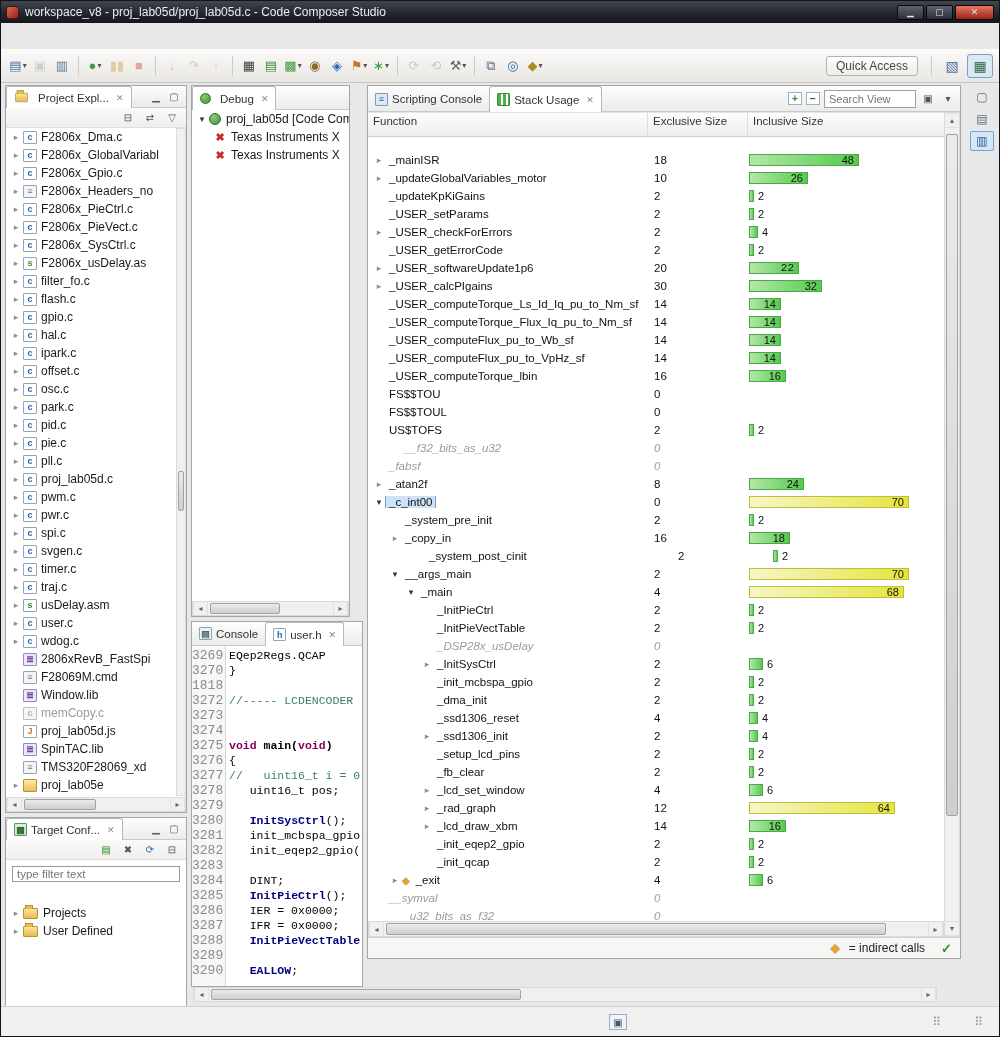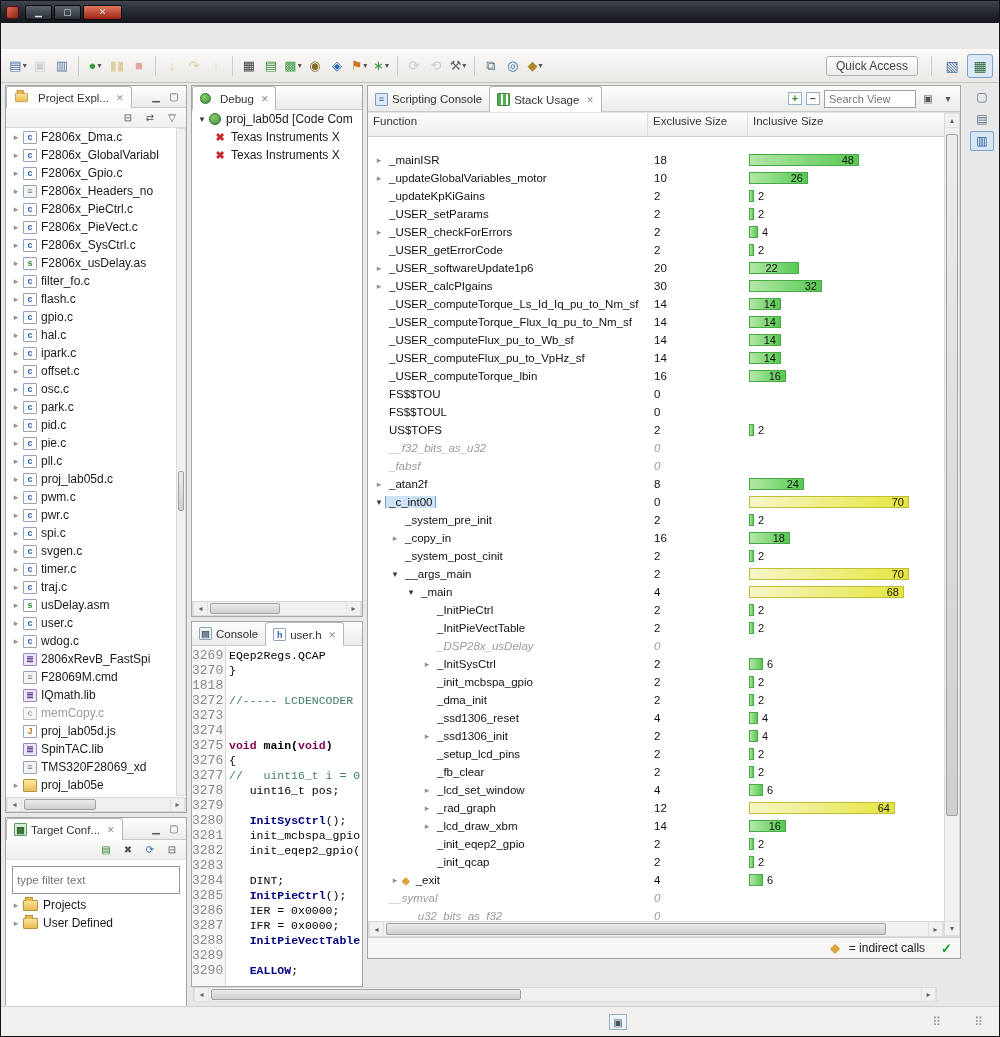--- a/index.html
+++ b/index.html
@@ -67,21 +67,21 @@
   .hscroll .sb-btn{width:15px;height:100%;border-right:1px solid #e0e0e0;border-left:1px solid #e0e0e0;}
   .vscroll .sb-btn{height:15px;width:100%;border-top:1px solid #e0e0e0;border-bottom:1px solid #e0e0e0;}
   .sb-track{flex:1;position:relative;}
   .sb-thumb{position:absolute;background:linear-gradient(#ebebeb,#cecece);border:1px solid #a2a2a2;border-radius:2px;}
   .hscroll .sb-thumb{top:1px;bottom:1px;}
   .vscroll .sb-thumb{left:1px;right:1px;}
   
   .mini-row{height:20px;display:flex;align-items:center;justify-content:flex-end;gap:6px;padding:0 6px;background:linear-gradient(#fafaf9,#efeeec);border-bottom:1px solid #ddd;}
   .mini-btn{font-size:10px;color:#555;width:16px;height:15px;border:1px solid transparent;display:flex;align-items:center;justify-content:center;}
   .boxed{border:1px solid #9ab0c6;background:#fff;font-weight:bold;font-size:10px;width:14px;height:13px;line-height:11px;}
-  .filter-input{display:block;width:168px;height:28px;margin:6px 6px 0 6px;border:1px solid #9a9a9a;font-size:11.5px;padding:1px 4px;color:#333;font-family:"Liberation Sans",sans-serif;}
+  .filter-input{display:block;width:168px;height:16px;margin:6px 6px 20px 6px;border:1px solid #9a9a9a;font-size:11.5px;padding:1px 4px;color:#333;font-family:"Liberation Sans",sans-serif;}
   
   .editor{position:absolute;left:0;right:0;top:24px;bottom:0;display:flex;font-family:"Liberation Mono","DejaVu Sans Mono",monospace;font-size:11.5px;background:#fff;overflow:hidden;}
   .gutter{width:34px;background:#f7f7f7;border-right:1px solid #d6d6d6;color:#8a8a8a;text-align:right;padding:2px 4px 0 0;flex:none;}
   .gline{height:15px;line-height:15px;font-size:13px;}
   .codelines{flex:1;overflow:hidden;padding:2px 0 0 3px;color:#000;}
   .cline{height:15px;line-height:15px;white-space:pre;}
   .cline .kw{color:#7f0055;font-weight:bold;}
   .cline .cmt{color:#3f7f5f;text-align:center;}
   .cline .fn{color:#000080;font-weight:bold;}
   .cline .b{font-weight:bold;}
@@ -119,20 +119,21 @@
   .status-icon{position:absolute;left:608px;top:7px;width:18px;height:16px;border:1px solid #9ab0c6;background:#eef4fa;color:#456;font-size:10px;display:flex;align-items:center;justify-content:center;}
   .grip{position:absolute;top:8px;color:#9a9a9a;font-size:12px;}
 </style>
 </head>
 <body>
 
 <div class="app">
 
   <div class="titlebar">
     <span class="title-icon"></span>
+    <span class="title-text">workspace_v8 - proj_lab05d/proj_lab05d.c - Code Composer Studio</span>
     <span class="win-controls">
       <span class="win-btn">▁</span>
       <span class="win-btn">▢</span>
       <span class="win-btn close">✕</span>
     </span>
   </div>
 
 
   <div class="toolbar">
     <div class="tb-icons">
@@ -391,21 +392,21 @@
           <span class="flabel">2806xRevB_FastSpi</span>
         </div>
         <div class="trow">
           <span class="arrow"></span>
           <span class="ficon f-cmd">≡</span>
           <span class="flabel">F28069M.cmd</span>
         </div>
         <div class="trow">
           <span class="arrow"></span>
           <span class="ficon f-lib">≣</span>
-          <span class="flabel">IQmath.lib</span>
+          <span class="flabel">Window.lib</span>
         </div>
         <div class="trow">
           <span class="arrow"></span>
           <span class="ficon f-c mutic">c</span>
           <span class="flabel mut2">memCopy.c</span>
         </div>
         <div class="trow">
           <span class="arrow"></span>
           <span class="ficon f-js">J</span>
           <span class="flabel">proj_lab05d.js</span>
@@ -466,21 +467,21 @@
           <span class="flabel">Projects</span>
         </div>
         <div class="trow">
           <span class="arrow">▸</span>
           <span class="folder"></span>
           <span class="flabel">User Defined</span>
         </div>
       </div>
   </div>
 
-  <div class="panel" style="left:190px;top:84px;width:172px;height:532px;">
+  <div class="panel" style="left:190px;top:84px;width:159px;height:532px;">
     <div class="tabbar">
       <div class="vtab active">
         <span class="bugicon" style="width:11px;height:11px;"></span>
         <span>Debug</span>
         <span class="tab-close">✕</span>
       </div>
     </div>
     <div class="tree" style="position:absolute;top:24px;left:0;right:0;bottom:16px;">
         <div class="trow">
           <span class="arrow exp">▾</span>
@@ -661,21 +662,21 @@
           </div>
         </div>
         <div class="su-row">
           <div class="su-func" style="padding-left: 4px;">
             <span class="arrow">▸</span>
             <span class="su-name">_USER_softwareUpdate1p6</span>
           </div>
           <div class="su-excl">20</div>
           <div class="su-incl">
             <div class="su-bar bar-g" style="width: 50px;"></div>
-            <span class="su-val" style="left: 1px; width: 45px; text-align: center;">22</span>
+            <span class="su-val" style="left: 1px; width: 45px; text-align: right; font-family: Liberation Mono, monospace;">22</span>
           </div>
         </div>
         <div class="su-row">
           <div class="su-func" style="padding-left: 4px;">
             <span class="arrow">▸</span>
             <span class="su-name">_USER_calcPIgains</span>
           </div>
           <div class="su-excl">30</div>
           <div class="su-incl">
             <div class="su-bar bar-g" style="width: 73px;"></div>
@@ -758,21 +759,21 @@
             <span class="arrow"></span>
             <span class="su-name">US$TOFS</span>
           </div>
           <div class="su-excl">2</div>
           <div class="su-incl">
             <div class="su-bar bar-g" style="width: 5px;"></div>
             <span class="su-val" style="left: 10px;">2</span>
           </div>
         </div>
         <div class="su-row">
-          <div class="su-func" style="padding-left: 4px;">
+          <div class="su-func" style="padding-left: 19px;">
             <span class="arrow"></span>
             <span class="su-name mut">__f32_bits_as_u32</span>
           </div>
           <div class="su-excl mut">0</div>
           <div class="su-incl"></div>
         </div>
         <div class="su-row">
           <div class="su-func" style="padding-left: 4px;">
             <span class="arrow"></span>
             <span class="su-name mut">_fabsf</span>
@@ -818,21 +819,21 @@
             <span class="arrow">▸</span>
             <span class="su-name">_copy_in</span>
           </div>
           <div class="su-excl">16</div>
           <div class="su-incl">
             <div class="su-bar bar-g" style="width: 41px;"></div>
             <span class="su-val" style="left: 1px; width: 36px; text-align: right;">18</span>
           </div>
         </div>
         <div class="su-row">
-          <div class="su-func" style="padding-left: 20px;">
+          <div class="su-func" style="padding-left: 20px; margin-left: 24px;">
             <span class="arrow"></span>
             <span class="su-name">_system_post_cinit</span>
           </div>
           <div class="su-excl">2</div>
           <div class="su-incl">
             <div class="su-bar bar-g" style="width: 5px;"></div>
             <span class="su-val" style="left: 10px;">2</span>
           </div>
         </div>
         <div class="su-row">
@@ -1033,21 +1034,21 @@
         </div>
         <div class="su-row">
           <div class="su-func" style="padding-left: 4px;">
             <span class="arrow"></span>
             <span class="su-name mut">__symval</span>
           </div>
           <div class="su-excl mut">0</div>
           <div class="su-incl"></div>
         </div>
         <div class="su-row">
-          <div class="su-func" style="padding-left: 20px;">
+          <div class="su-func" style="padding-left: 12px;">
             <span class="arrow"></span>
             <span class="su-name mut">__u32_bits_as_f32</span>
           </div>
           <div class="su-excl mut">0</div>
           <div class="su-incl"></div>
         </div>
       </div>
     <div class="vscroll" style="right:0;top:26px;width:16px;height:825px;">
       <div class="sb-btn">▴</div>
       <div class="sb-track">

